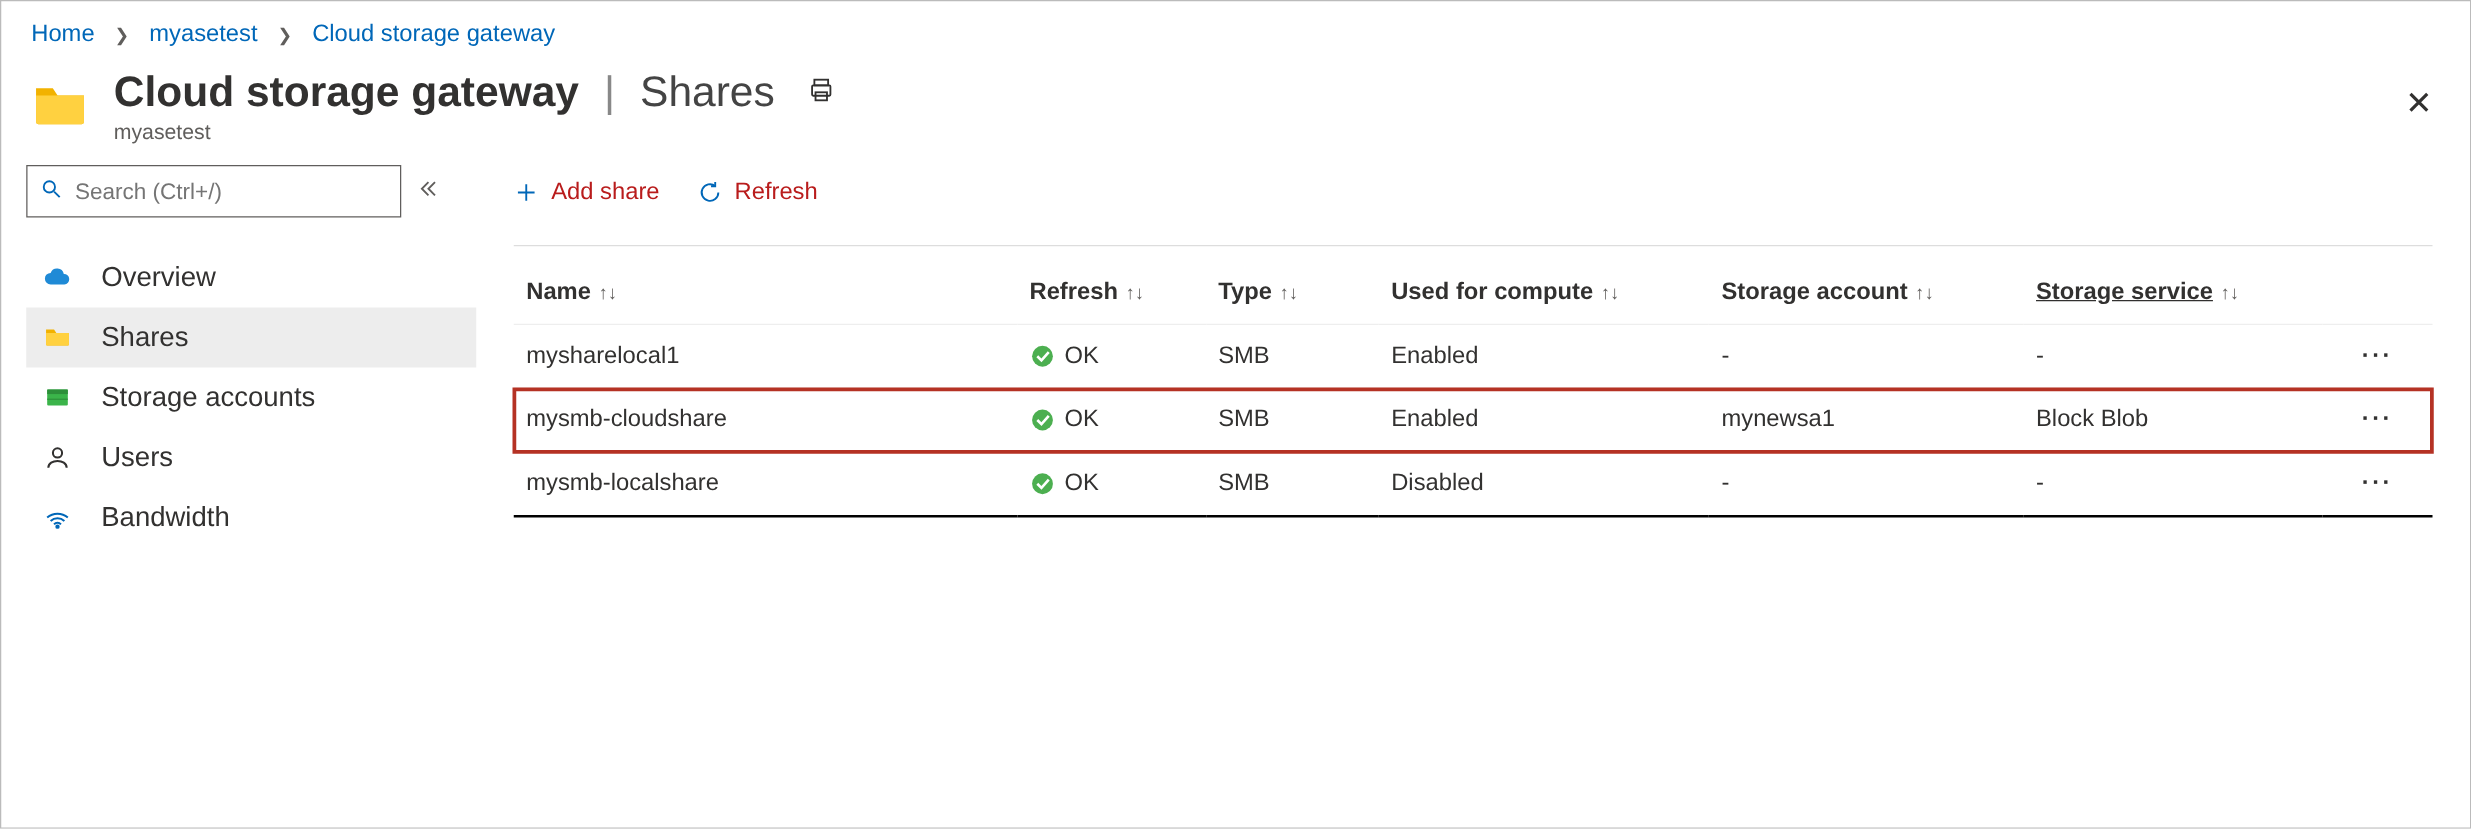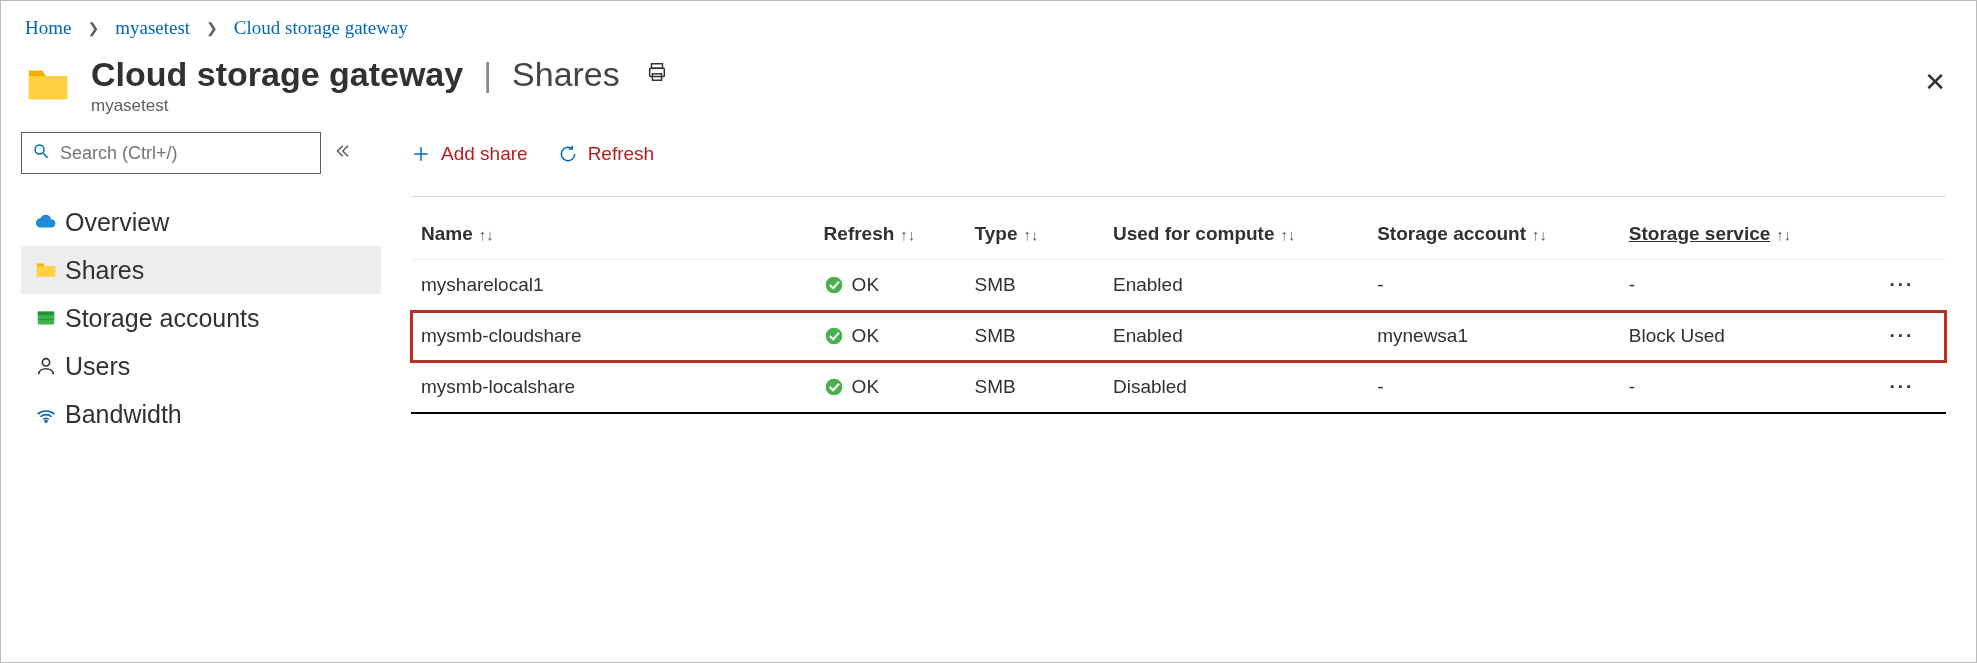--- a/index.html
+++ b/index.html
@@ -17,21 +17,20 @@
     position: relative;
     overflow: hidden;
   }
   
   .breadcrumb {
     display: flex;
     align-items: center;
     gap: 16px;
     padding: 16px 24px 8px 24px;
     font-size: 19px;
-    font-family: Liberation Serif, serif;
   }
   .breadcrumb a { color: #0067b8; text-decoration: none; cursor: pointer; }
   .breadcrumb .chev { color: #605e5c; font-size: 14px; }
   
   .header {
     display: flex;
     align-items: flex-start;
     padding: 8px 24px 16px 24px;
     position: relative;
   }
@@ -90,25 +89,25 @@
     width: 100%;
     color: #323130;
   }
   .collapse-chev {
     color: #605e5c;
     cursor: pointer;
   }
   .nav-item {
     display: flex;
     align-items: center;
-    gap: 8px;
+    gap: 24px;
     height: 48px;
     padding: 0 14px;
     cursor: pointer;
-    font-size: 25px;
+    font-size: 22px;
   }
   .nav-item.active { background: #ededed; }
   .nav-icon { width: 22px; height: 22px; display:flex; align-items:center; justify-content:center; }
   .nav-icon svg { width: 22px; height: 22px; }
   
   .main {
     flex: 1;
     padding-left: 30px;
     padding-right: 30px;
   }
@@ -366,21 +365,21 @@
                       <circle cx="12" cy="12" r="10" fill="#4caf50"></circle>
                       <polyline points="7 12 11 16 18 8" fill="none" stroke="#fff" stroke-width="2.5"></polyline>
                     </svg>
                   </span>
               <span>OK</span>
             </div>
               </td>
             <td>SMB</td>
             <td>Enabled</td>
             <td>mynewsa1</td>
-            <td>Block Used</td>
+            <td>Block Blob</td>
             <td class="more-dots">···</td>
           </tr>
           <tr>
             <td>mysmb-localshare</td>
             <td>
                 <div class="status-cell">
               <span class="ok-icon">
                     <svg viewBox="0 0 24 24">
                       <circle cx="12" cy="12" r="10" fill="#4caf50"></circle>
                       <polyline points="7 12 11 16 18 8" fill="none" stroke="#fff" stroke-width="2.5"></polyline>

